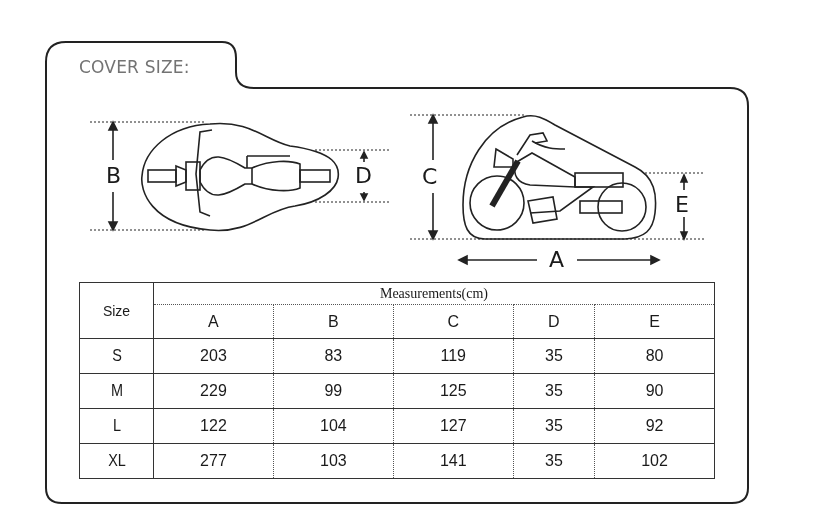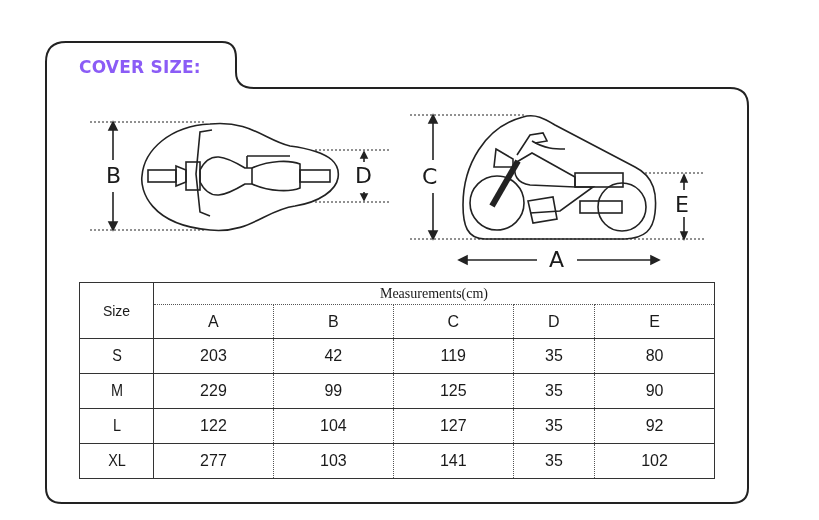--- a/index.html
+++ b/index.html
@@ -1,18 +1,18 @@
 <!DOCTYPE html>
 <html><head>
 <meta charset="utf-8">
 <style>
   html,body{margin:0;padding:0;background:#ffffff;}
   body{width:819px;height:520px;position:relative;overflow:hidden;font-family:"Liberation Sans",sans-serif;color:#1a1a1a;}
   .frame{position:absolute;left:0;top:0;width:819px;height:520px;}
-  .title{position:absolute;left:79px;top:57px;font-family:"DejaVu Sans",sans-serif;font-weight:bold;font-size:17px;letter-spacing:0.2px;color:#8b5cf6;}
+  .title{position:absolute;left:79px;top:57px;font-family:"DejaVu Sans",sans-serif;font-weight:normal;font-size:17px;letter-spacing:0.2px;color:#737373;}
   .diagram{position:absolute;}
   table.sizes{position:absolute;left:79px;top:282px;width:636px;border-collapse:collapse;font-family:"Liberation Sans",sans-serif;}
   table.sizes td, table.sizes th{text-align:center;padding:0;font-weight:normal;}
   .hdr-size{width:73px;border:1px solid #333;border-right:1.5px solid #333;font-size:14px;}
   .hdr-meas{height:21px;border-top:1px solid #333;border-right:1px solid #333;border-bottom:1px dotted #555;font-size:14px;font-family:Liberation Serif, serif;}
   .col-h{height:33px;border-bottom:1px solid #333;font-size:16px;border-left:1px dotted #555;}
   .col-h.first{border-left:none;}
   .col-h.last{border-right:1px solid #333;}
   .row td{height:34px;border-bottom:1px solid #333;font-size:16px;font-weight:bold;border-left:1px dotted #555;}
   .row td.size{font-weight:normal;font-size:17px;border-left:1px solid #333;border-right:1.5px solid #333;transform:scaleX(0.85);}
@@ -125,21 +125,21 @@
   <tr>
     <th class="col-h first">A</th>
     <th class="col-h">B</th>
     <th class="col-h">C</th>
     <th class="col-h">D</th>
     <th class="col-h last">E</th>
   </tr>
   <tr class="row">
     <td class="size">S</td>
     <td class="c1">203</td>
-    <td>42</td>
+    <td>83</td>
     <td>119</td>
     <td>35</td>
     <td class="last">80</td>
   </tr>
   <tr class="row">
     <td class="size">M</td>
     <td class="c1">229</td>
     <td>99</td>
     <td>125</td>
     <td>35</td>

